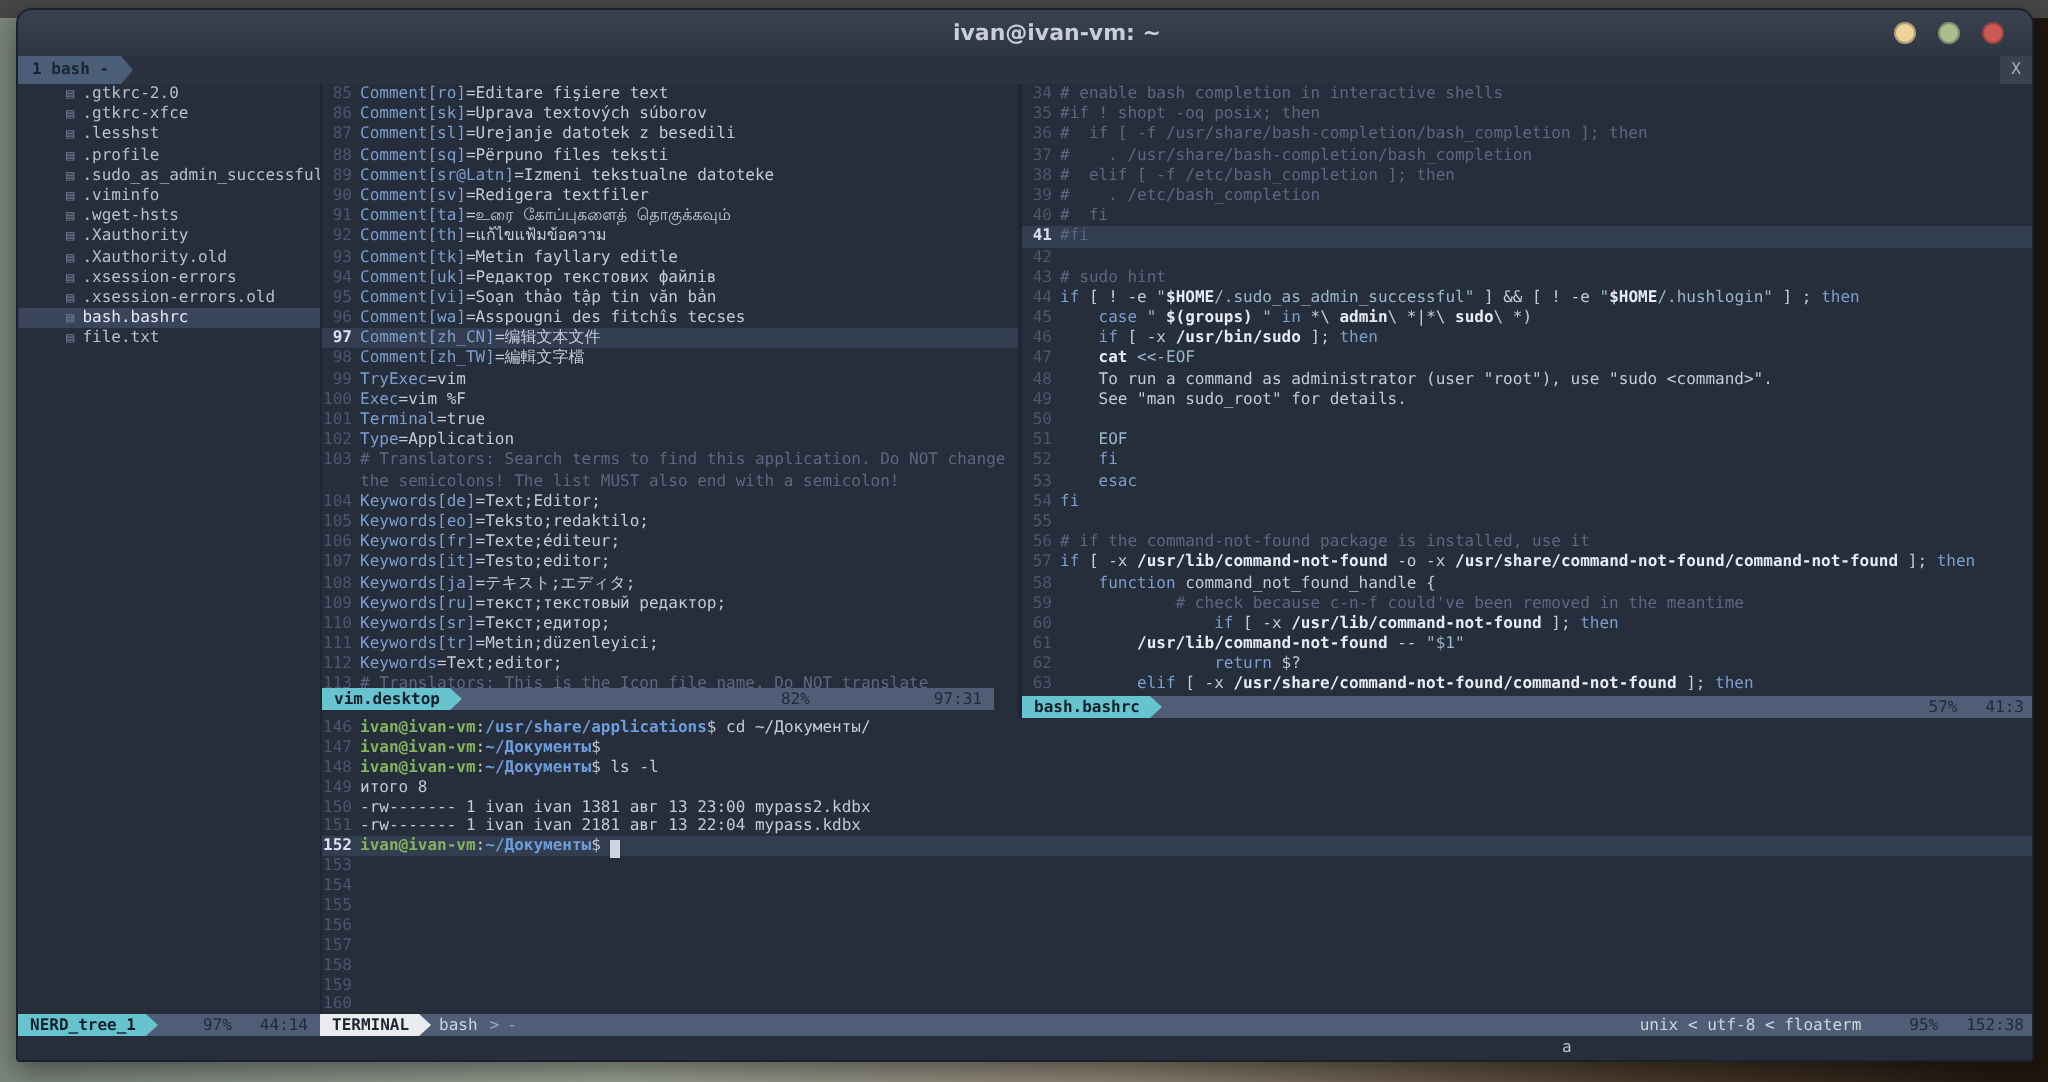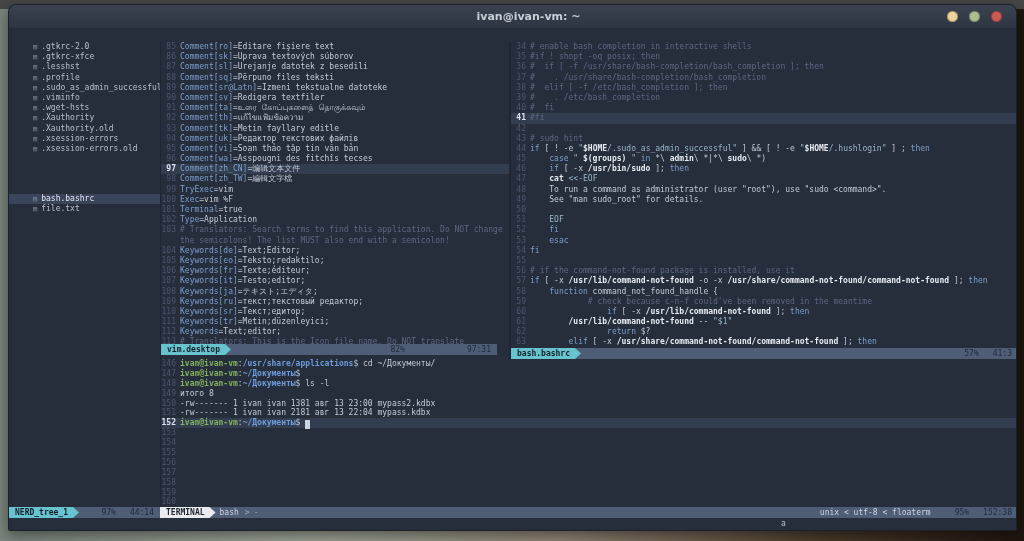--- a/index.html
+++ b/index.html
@@ -45,21 +45,21 @@
   .tk-c{color:#5d6880}
   .tk-b{color:#e6ebf3;font-weight:bold}
   .tk-s{color:#9ab7c9}
   .tk-g{color:#84b360;font-weight:bold}
   .tk-p{color:#6d9ddc;font-weight:bold}
   .tk-x{display:inline-block;width:5px;height:9px;background:#ccd5e2;vertical-align:-2px}
   .vsep{position:absolute;background:#1f2532;}
   .tree{position:absolute;left:0;top:14px;width:151px;height:465px;overflow:hidden;}
   .trow{height:10.2px;padding-left:24px;white-space:pre;color:#b6c0ce;}
   .trow .ticon{color:#6e7a8e;font-size:7px;margin-right:4px;}
-  .trow.sel{background:#3a455c;color:#e4e9f1;margin-top:40px;}
+  .trow.sel{background:#3a455c;color:#e4e9f1;}
   .pstatus{
     position:absolute;height:11px;background:#4f5d76;display:flex;align-items:stretch;
     font-size:8px;line-height:11px;color:#202a3a;
   }
   .plabel{
     background:#67c3cd;color:#15202c;font-weight:bold;padding:0 11px 0 6px;
     clip-path:polygon(0 0,calc(100% - 6px) 0,100% 50%,calc(100% - 6px) 100%,0 100%);
   }
   .plabel.white{background:#e9ebee;color:#1d2530;}
   .fill{flex:1}
@@ -79,20 +79,24 @@
     <span class="title">ivan@ivan-vm: ~</span>
     <div class="winbtns">
       <span class="b-min"></span>
       <span class="b-max"></span>
       <span class="b-close"></span>
     </div>
   </div>
 
   <div class="term">
 
+    <div class="tabline">
+      <span class="tab">1 bash -</span>
+      <span class="tabx">X</span>
+    </div>
 
     <div class="tree">
         <div class="trow"><span class="ticon">▤</span><span>.gtkrc-2.0</span></div>
         <div class="trow"><span class="ticon">▤</span><span>.gtkrc-xfce</span></div>
         <div class="trow"><span class="ticon">▤</span><span>.lesshst</span></div>
         <div class="trow"><span class="ticon">▤</span><span>.profile</span></div>
         <div class="trow"><span class="ticon">▤</span><span>.sudo_as_admin_successful</span></div>
         <div class="trow"><span class="ticon">▤</span><span>.viminfo</span></div>
         <div class="trow"><span class="ticon">▤</span><span>.wget-hsts</span></div>
         <div class="trow"><span class="ticon">▤</span><span>.Xauthority</span></div>

